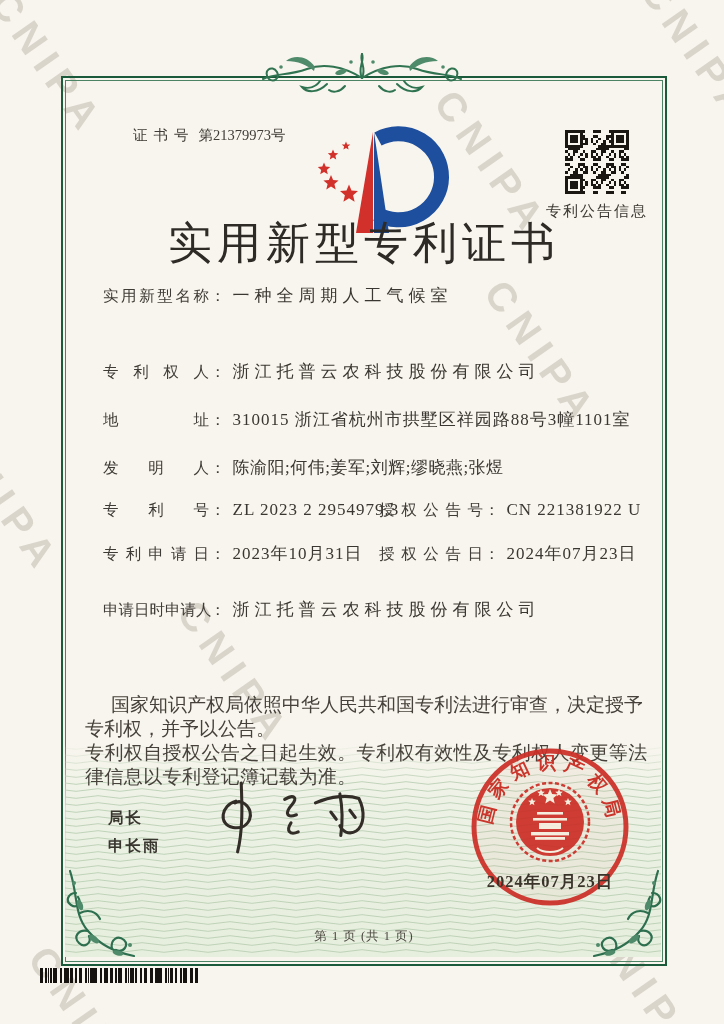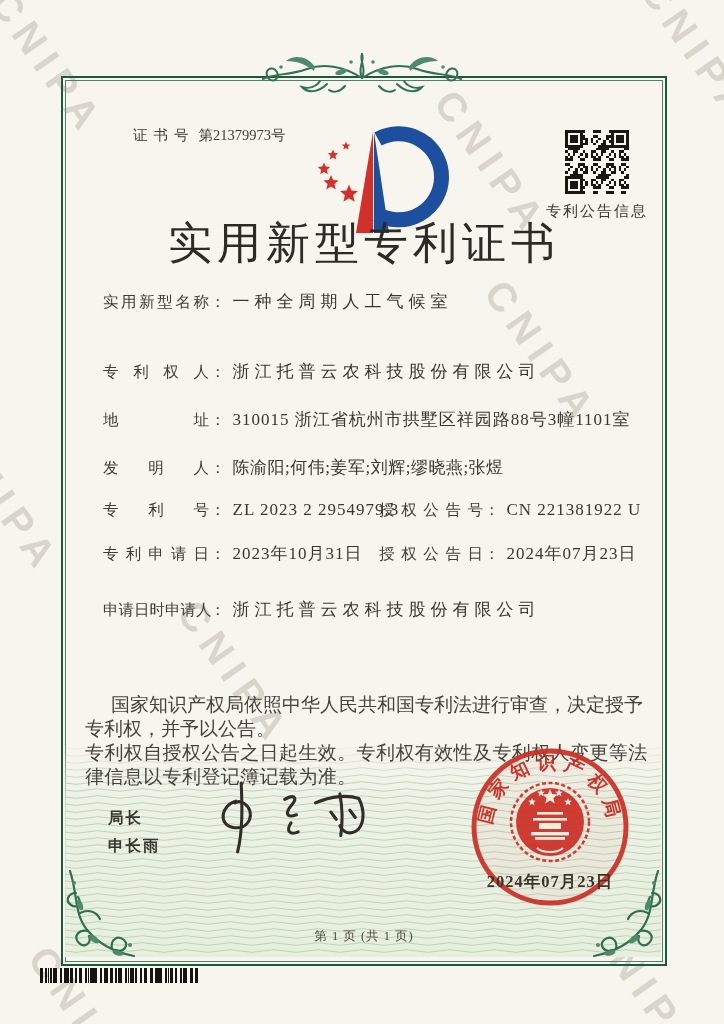--- a/index.html
+++ b/index.html
@@ -430,21 +430,21 @@
             <rect x="18" y="24" width="1" height="1"></rect>
             <rect x="22" y="24" width="1" height="1"></rect>
             <rect x="23" y="24" width="1" height="1"></rect>
           </g>
       </svg>
       <div class="qrcap">专利公告信息</div>
     </div>
 
     <div class="title">实用新型专利证书</div>
 
-    <div class="row" style="top:212px">
+    <div class="row" style="top:206px">
       <span class="flabel">实用新型名称</span><span class="fsep">：</span><span class="fval wide">一种全周期人工气候室</span>
     </div>
     <div class="row" style="top:282px">
       <span class="flabel">专利权人</span><span class="fsep">：</span><span class="fval wide">浙江托普云农科技股份有限公司</span>
     </div>
     <div class="row" style="top:330px">
       <span class="flabel">地址</span><span class="fsep">：</span><span class="fval mixed">310015 浙江省杭州市拱墅区祥园路88号3幢1101室</span>
     </div>
     <div class="row" style="top:378px">
       <span class="flabel">发明人</span><span class="fsep">：</span><span class="fval names">陈渝阳;何伟;姜军;刘辉;缪晓燕;张煜</span>

